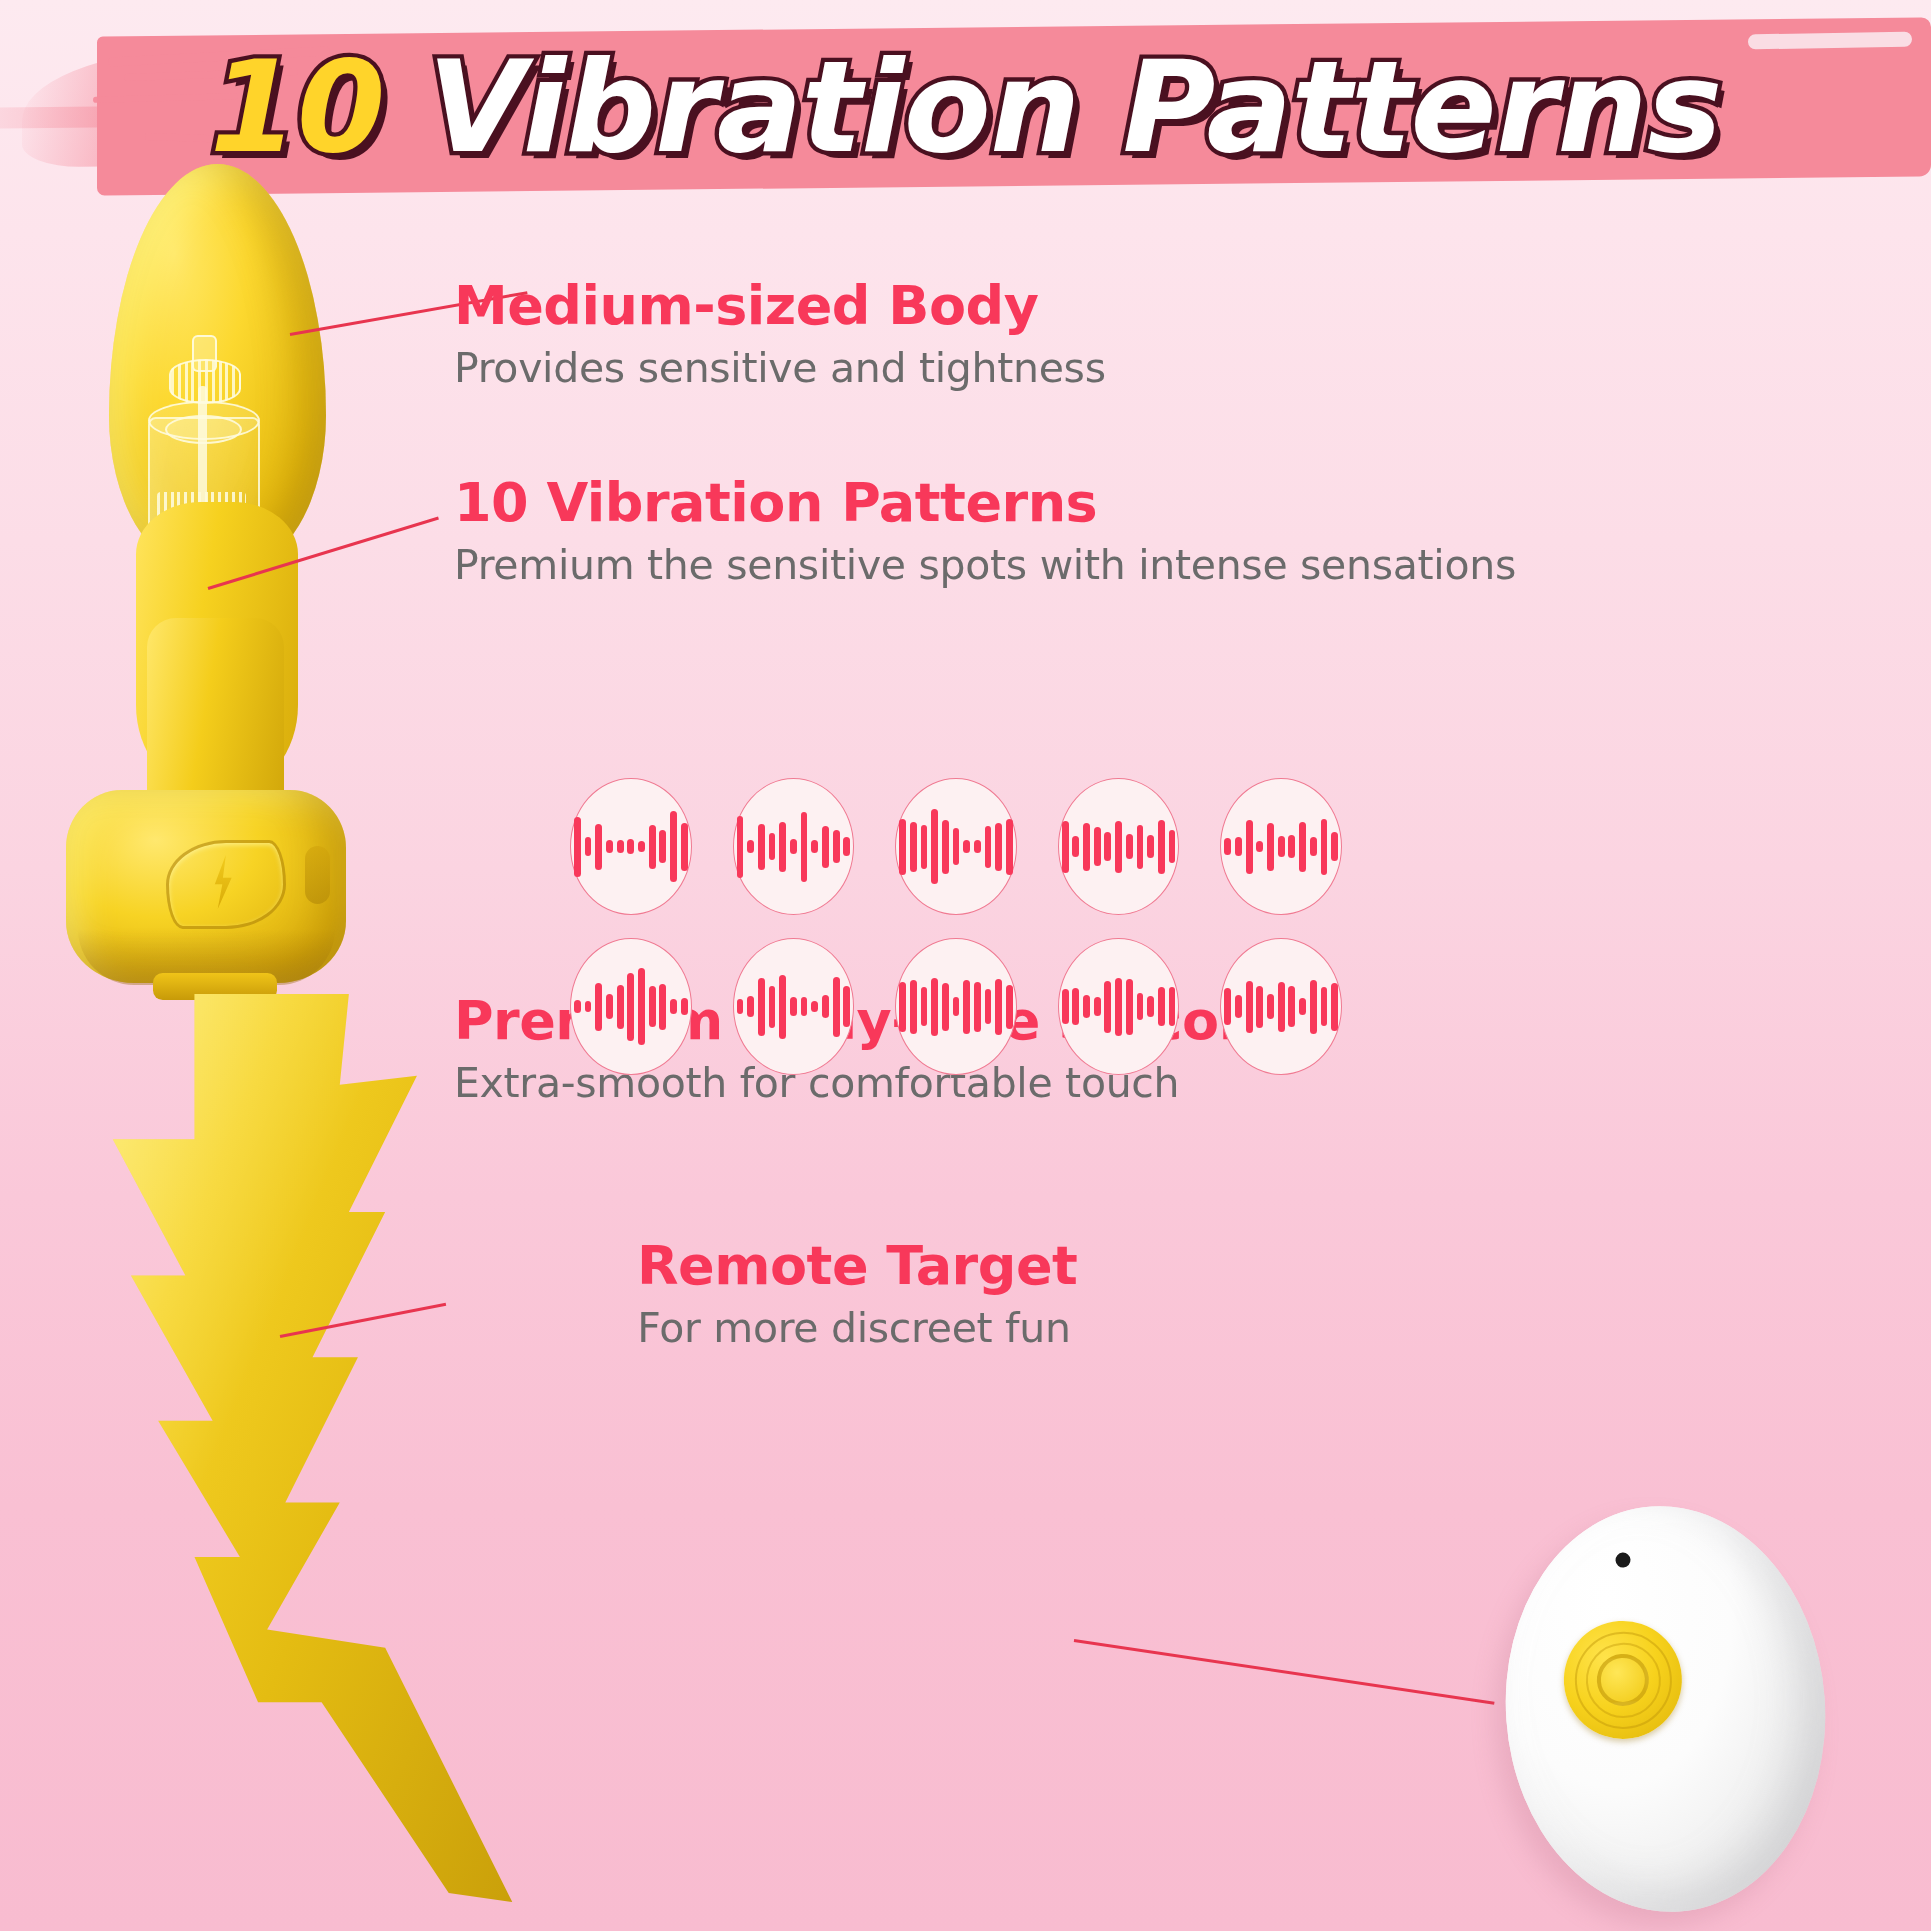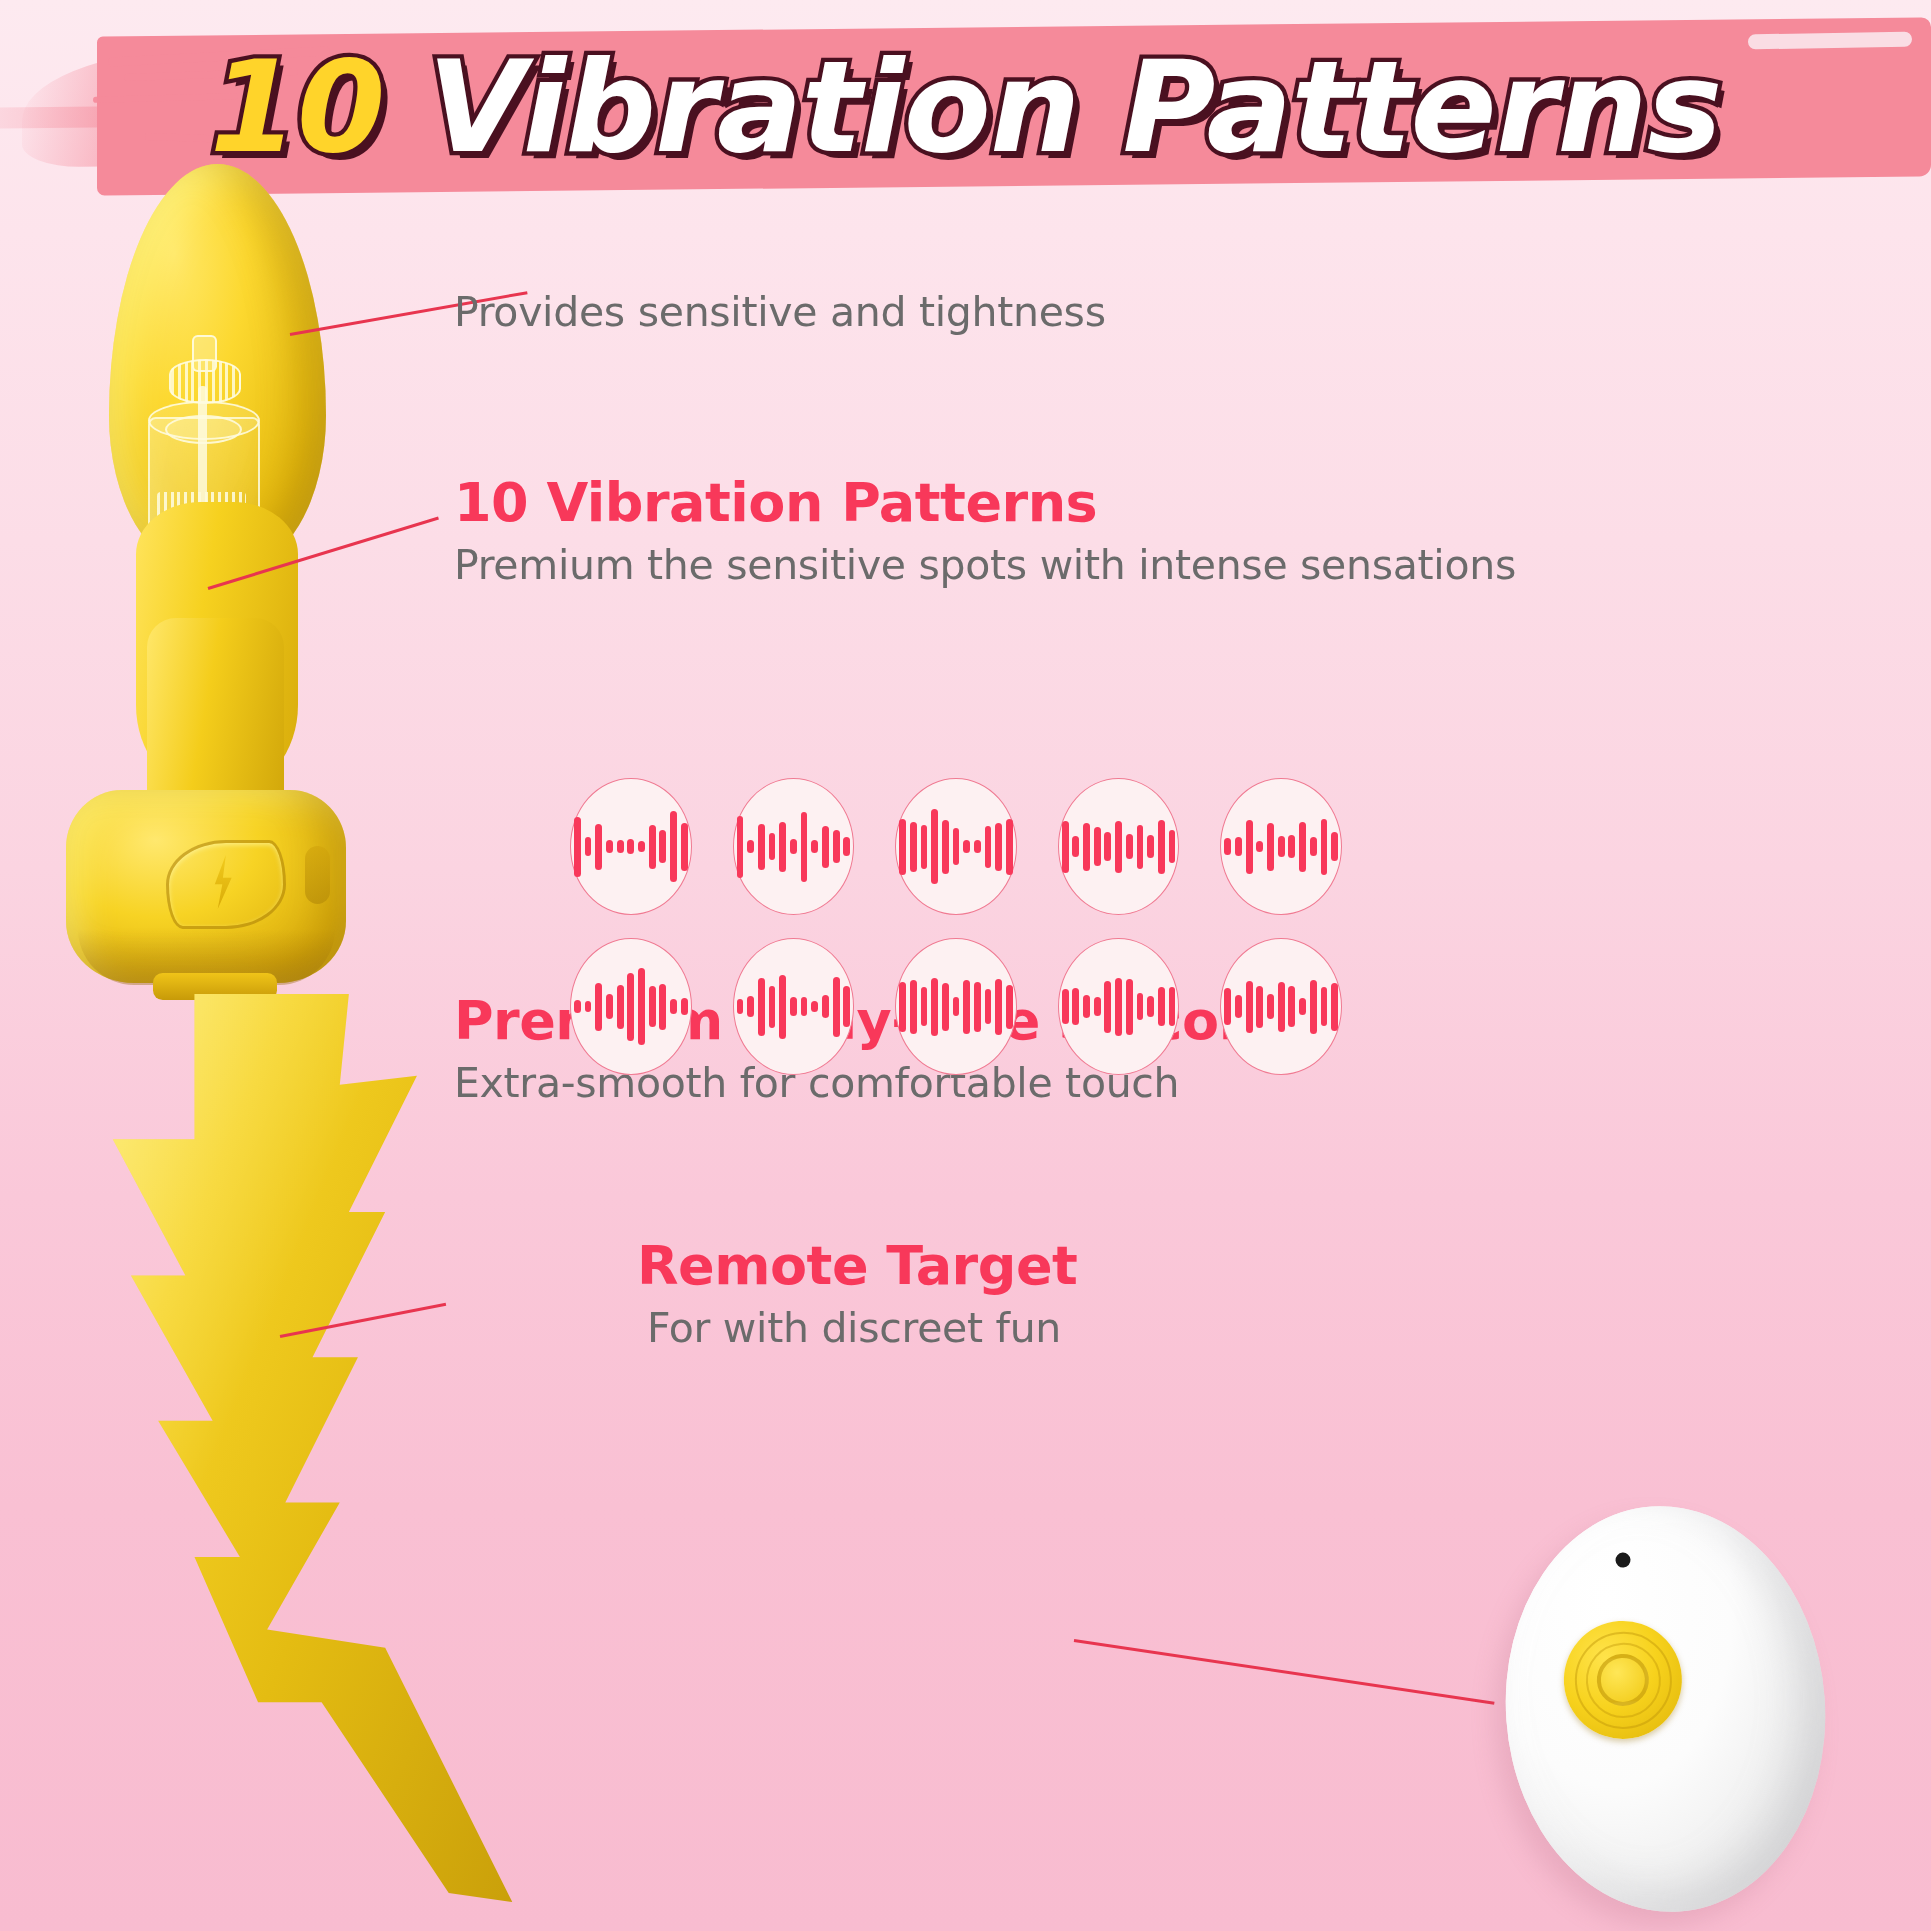--- a/index.html
+++ b/index.html
@@ -287,36 +287,37 @@
     <div class="tail"></div>
     <div class="tail-hi"></div>
   </div>
 
   <div class="leader" style="left:290px;top:333px;width:241px;transform:rotate(-10deg);"></div>
   <div class="leader" style="left:208px;top:587px;width:241px;transform:rotate(-17deg);"></div>
   <div class="leader" style="left:280px;top:1335px;width:169px;transform:rotate(-11deg);"></div>
   <div class="leader" style="left:1074px;top:1639px;width:425px;transform:rotate(8.5deg);"></div>
 
   <div class="feat" style="left:454px;top:278px;">
+    <h3>Medium-sized Body</h3>
     <p>Provides sensitive and tightness</p>
   </div>
 
   <div class="feat" style="left:454px;top:475px;">
     <h3>10 Vibration Patterns</h3>
     <p>Premium the sensitive spots with intense sensations</p>
   </div>
 
   <div class="feat" style="left:454px;top:993px;">
     <h3>Premium Body-safe Silicone</h3>
     <p>Extra-smooth for comfortable touch</p>
   </div>
 
   <div class="feat center" style="left:637px;top:1238px;width:434px;">
     <h3>Remote Target</h3>
-    <p>For with discreet fun</p>
+    <p>For more discreet fun</p>
   </div>
 
   <div class="patterns">
     <div class="prow" id="prow0">
         <div class="pcircle">
           <div class="wave">
             <i style="height: 60px;"></i>
             <i style="height: 19.3px;"></i>
             <i style="height: 46px;"></i>
             <i style="height: 13.5px;"></i>

